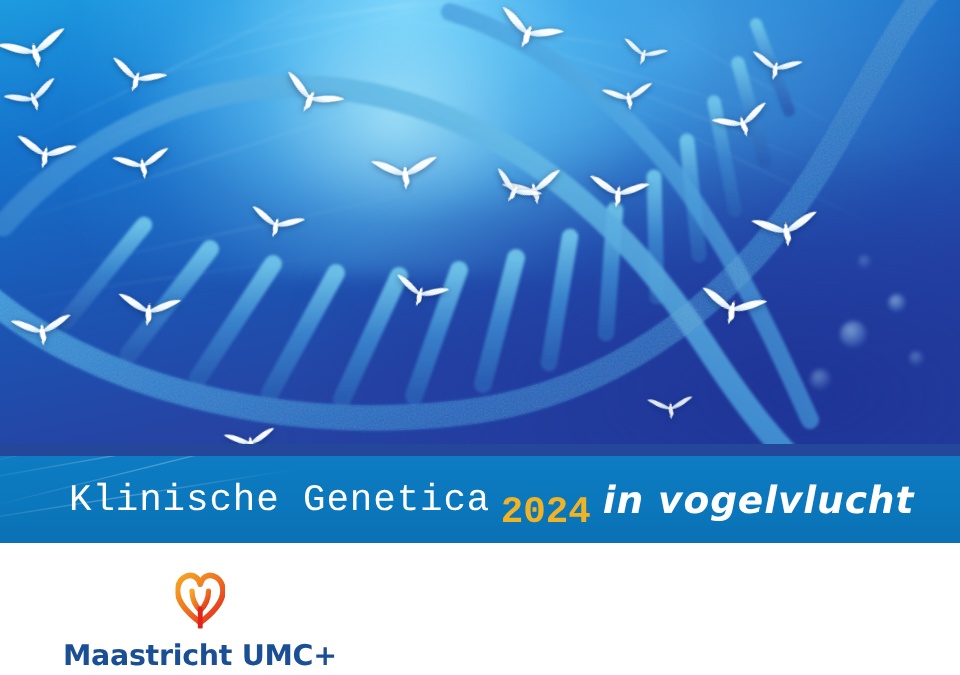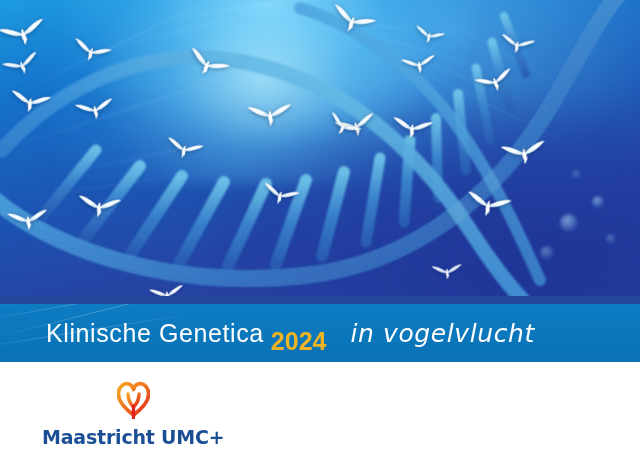--- a/index.html
+++ b/index.html
@@ -35,23 +35,23 @@
 
   
   .bokeh{position:absolute;border-radius:50%;background:radial-gradient(circle at 40% 35%,rgba(190,235,255,.55),rgba(120,200,255,.10) 70%,rgba(120,200,255,0) 100%);filter:blur(1.5px);}
 
   
   .band-top{position:absolute;left:0;top:296px;width:640px;height:8px;background:#24479a;}
   .band{position:absolute;left:0;top:304px;width:640px;height:58px;
     background:linear-gradient(180deg,#0d7cc3 0%,#0b77bc 55%,#0a71b4 100%);}
   .band-title{position:absolute;left:46px;top:0;height:58px;display:flex;align-items:center;
     white-space:nowrap;font-size:25px;color:#ffffff;letter-spacing:.6px;font-weight:400;}
-  .t-main{font-family:Liberation Sans, sans-serif;font-weight:400;text-align:center;}
-  .t-year{font-family:Liberation Sans, sans-serif;font-weight:700;color:#f0b323;margin:16px 4px 0 7px;letter-spacing:0;}
-  .t-ital{font-family:"DejaVu Sans",sans-serif;font-style:italic;font-weight:400;margin-left:20px;}
+  .t-main{font-family:Liberation Mono, monospace;font-weight:400;text-align:center;}
+  .t-year{font-family:Liberation Mono, monospace;font-weight:700;color:#f0b323;margin:16px 4px 0 7px;letter-spacing:0;}
+  .t-ital{font-family:"DejaVu Sans",sans-serif;font-style:italic;font-weight:700;margin-left:4px;}
 
   
   .band-lines{position:absolute;left:0;top:0;width:300px;height:58px;overflow:hidden;opacity:.30;}
   .band-lines i{position:absolute;display:block;height:1px;width:240px;
     background:linear-gradient(90deg,rgba(255,255,255,0),rgba(255,255,255,.8),rgba(255,255,255,0));
     transform-origin:0 50%;}
 
   
   .footer{position:absolute;left:0;top:362px;width:640px;height:88px;background:#ffffff;}
   .logo{position:absolute;left:42px;top:381px;display:flex;align-items:center;gap:9px;flex-direction:column;}

